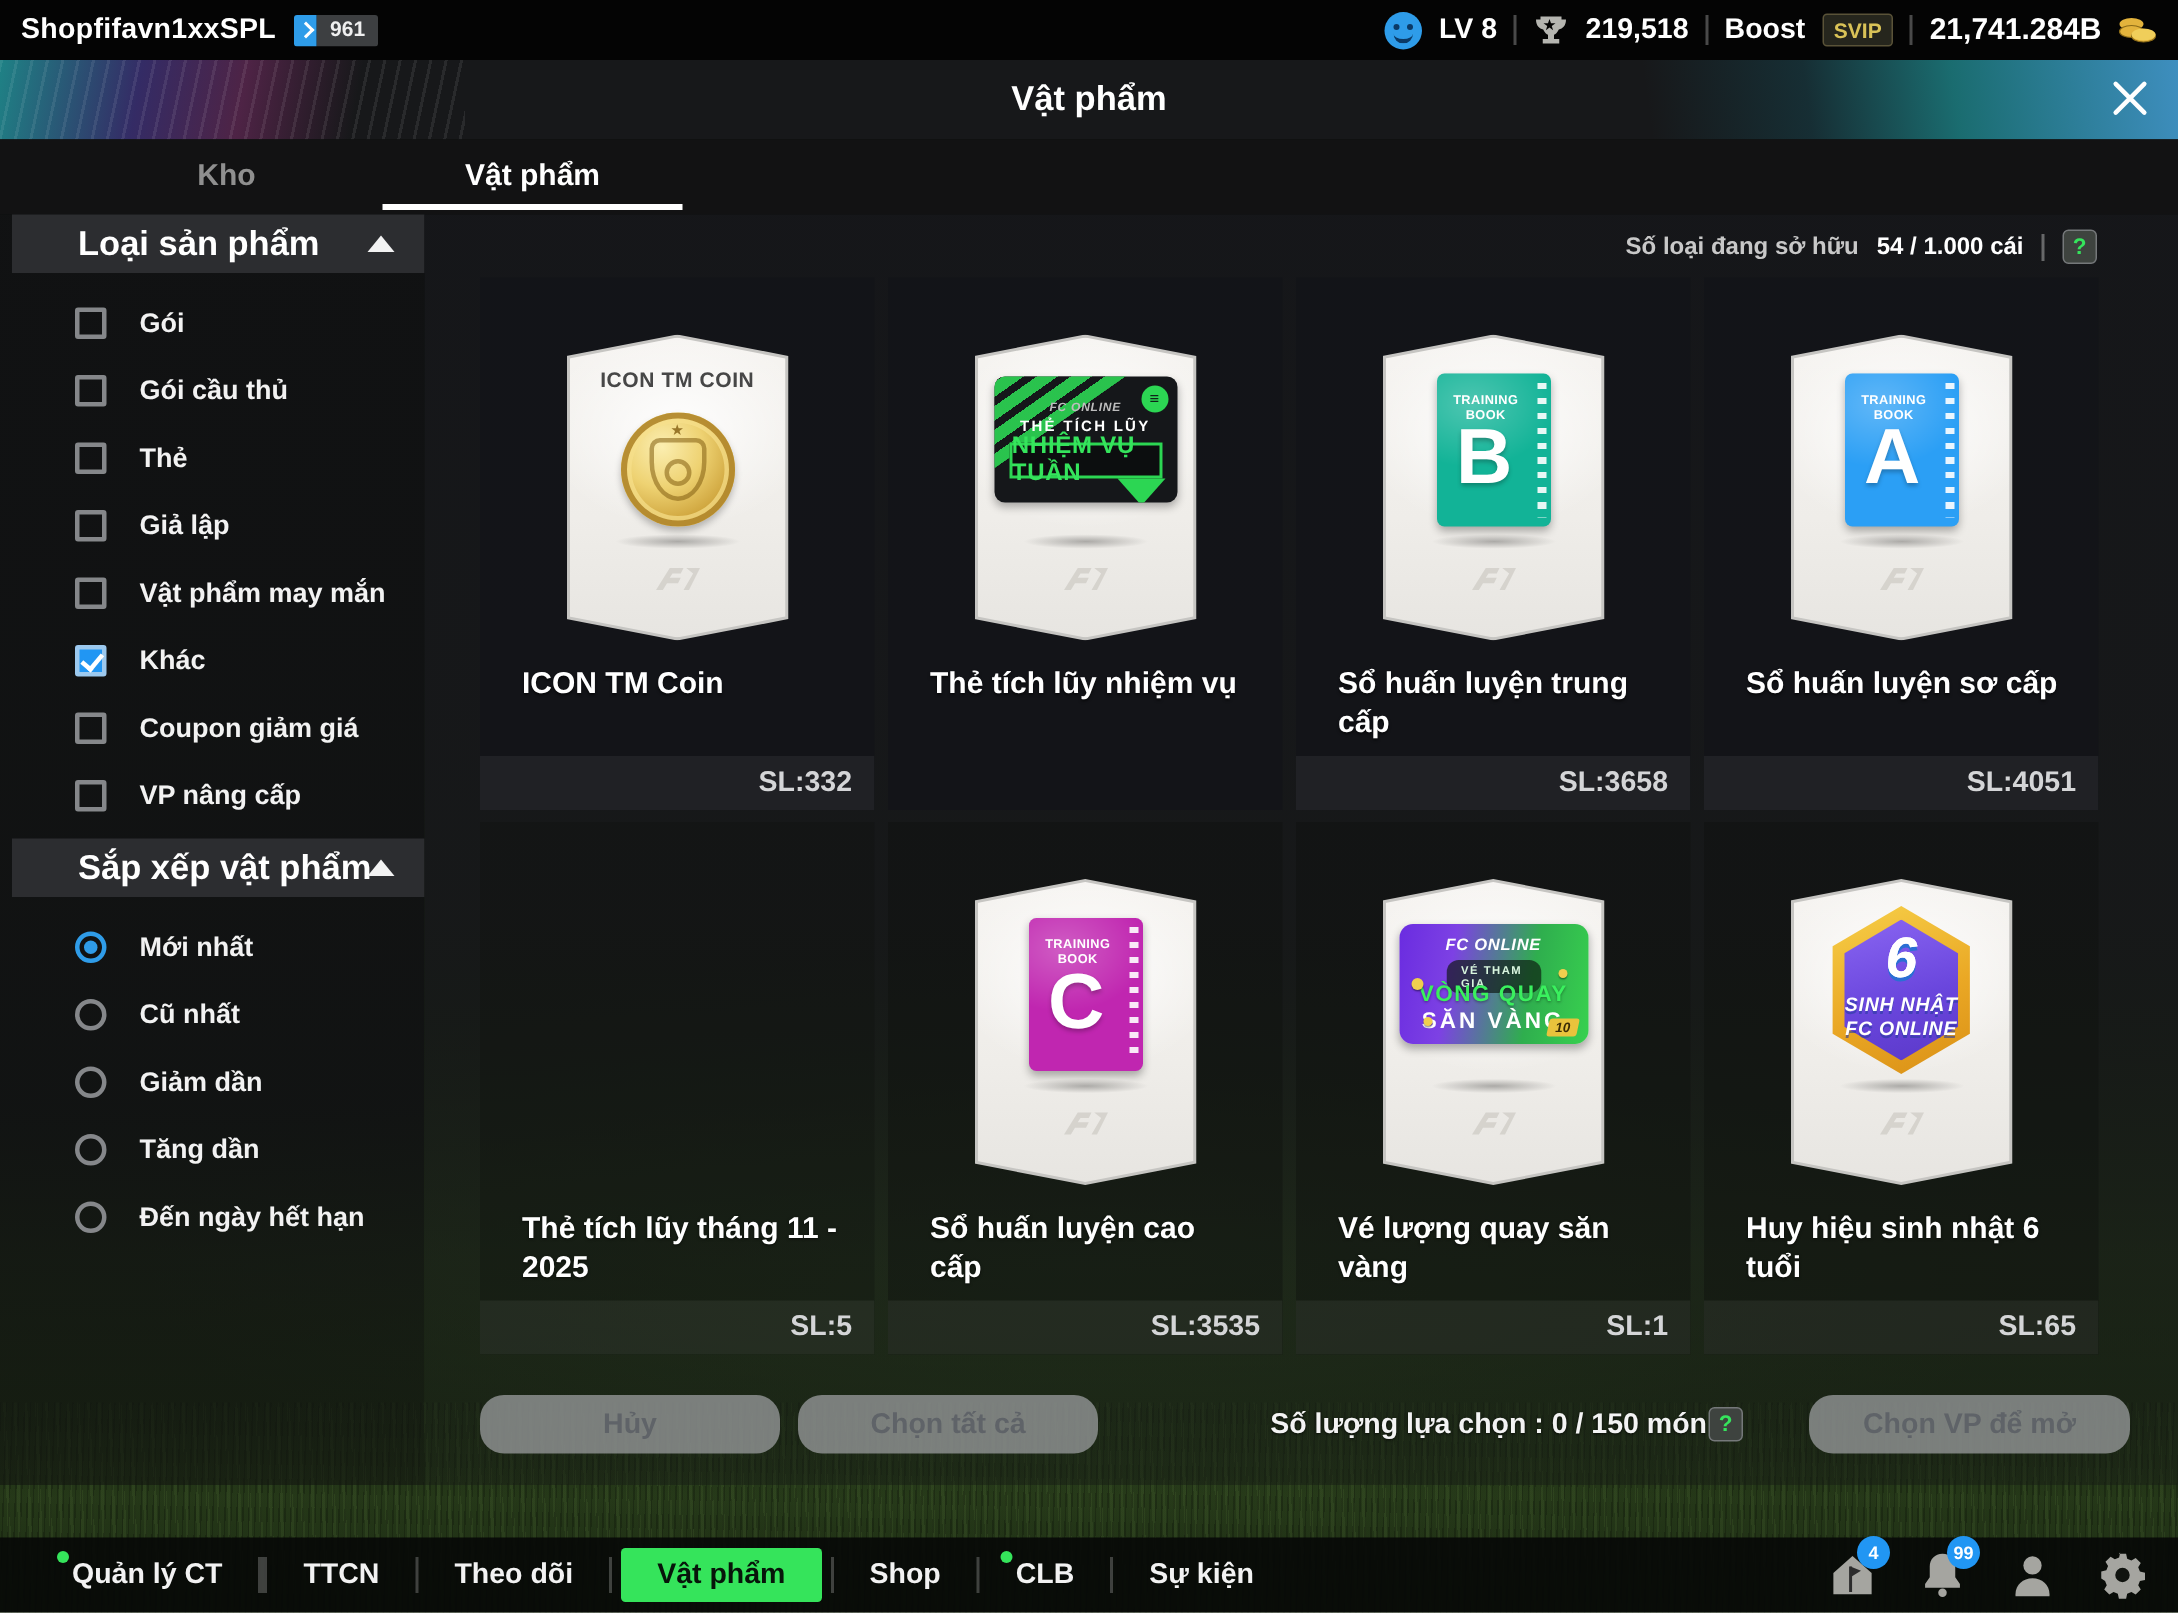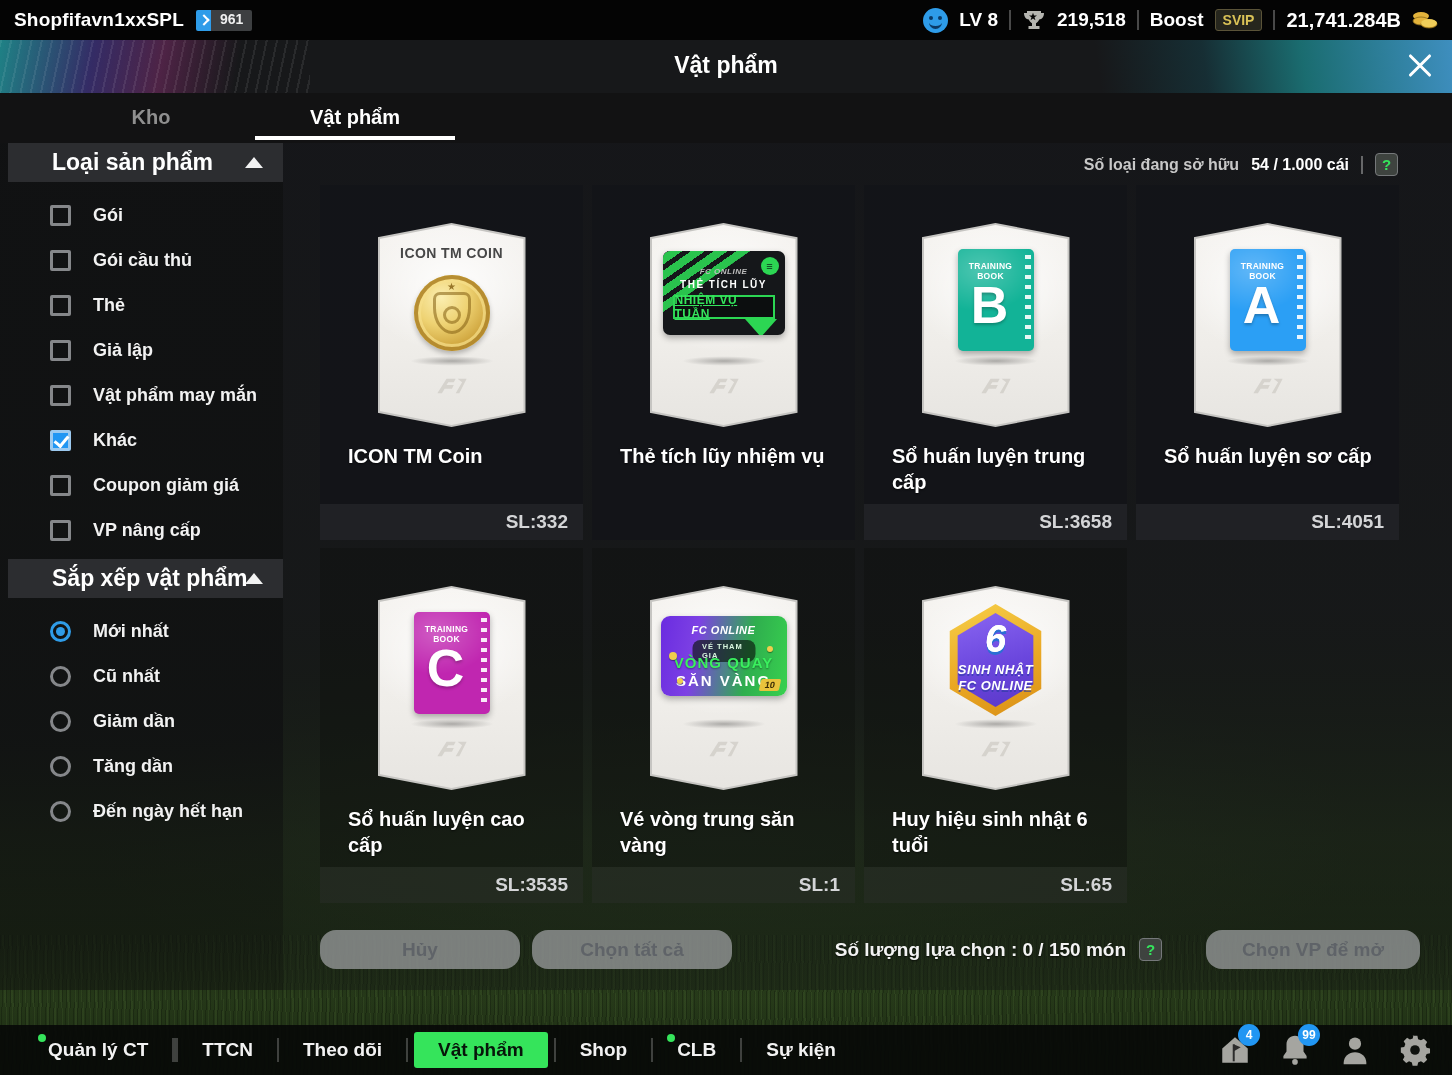--- a/index.html
+++ b/index.html
@@ -132,21 +132,21 @@
   .week-card { position:absolute; left:50%; transform:translateX(-50%); top:28px; width:122px; height:84px;
     background:#15171a; border-radius:7px; overflow:hidden; box-shadow:0 3px 6px rgba(0,0,0,0.3); }
   .week-stripe { position:absolute; left:-30px; top:-34px; width:110px; height:70px; transform:rotate(-35deg);
     background:repeating-linear-gradient(0deg,#2cd653 0 8px, #15171a 8px 13px); opacity:0.9; }
   .week-brand { position:absolute; left:0; right:0; top:16px; text-align:center; font-size:8px; font-weight:bold;
     font-style:italic; color:#bdbdbd; letter-spacing:0.5px; }
   .week-l1 { position:absolute; left:0; right:0; top:28px; text-align:center; font-size:10px; font-weight:bold;
     color:#fff; letter-spacing:1.5px; }
   .week-box { position:absolute; left:10px; right:10px; top:44px; height:24px; border:2px solid #2cd653; background:#0c0e0f;
     display:flex; align-items:center; justify-content:center; }
-  .week-l2 { font-size:12px; font-weight:bold; color:#35e45c; letter-spacing:0.5px;text-decoration:underline; }
+  .week-l2 { font-size:16px; font-weight:bold; color:#35e45c; letter-spacing:0.5px; }
   .week-circ { position:absolute; right:6px; top:6px; width:18px; height:18px; border-radius:50%; background:#2cd653;
     color:#10231a; font-size:11px; font-weight:bold; text-align:center; line-height:18px; }
   .week-tri { position:absolute; right:8px; bottom:-2px; width:0; height:0;
     border-left:16px solid transparent; border-right:16px solid transparent; border-bottom:18px solid #2cd653;
     transform:rotate(180deg); }
 
   
   .book { position:absolute; left:50%; transform:translateX(-50%); top:26px; width:76px; height:102px; border-radius:5px;
     overflow:hidden; box-shadow:0 3px 6px rgba(0,0,0,0.3); }
   .book::before { content:""; position:absolute; inset:0;
@@ -187,21 +187,21 @@
     font-style:italic; text-shadow:0 0 0 #fff, 0 3px 0 #2b6fd4; }
   .bb-l1 { position:absolute; left:0; right:0; top:58px; text-align:center; font-size:13px; font-weight:bold; color:#fff;
     font-style:italic; letter-spacing:0.5px; text-shadow:0 2px 0 rgba(40,60,160,0.6); }
   .bb-l2 { position:absolute; left:0; right:0; top:74px; text-align:center; font-size:13px; font-weight:bold; color:#fff;
     font-style:italic; letter-spacing:0.5px; text-shadow:0 2px 0 rgba(40,60,160,0.6); }
 
   
   .action-row { position:absolute; left:283px; top:930px; width:1169px; height:40px; }
   .pill-btn { position:absolute; height:39px; border-radius:16px; background:rgba(150,152,154,0.78);
     display:flex; align-items:center; justify-content:center; font-size:19px; font-weight:bold; color:#5f6368; cursor:pointer; }
-  .sel-info { position:absolute; right:290px; top:8px; display:flex; align-items:center; gap:13px; }
+  .sel-info { position:absolute; right:290px; top:8px; display:flex; align-items:center; gap:1px; }
   .sel-text { font-size:19px; font-weight:bold; color:#f3f3f3; text-shadow:0 1px 2px rgba(0,0,0,0.7); }
 
   
   .navbar { position:absolute; left:0; top:1025px; width:1452px; height:50px; background:rgba(8,10,8,0.93);
     display:flex; align-items:center; padding-left:24px;text-align:right; }
   .nav-item { position:relative; font-size:19px; font-weight:bold; color:#f2f2f2; padding:7px 24px; white-space:nowrap;
     cursor:pointer; border-radius:3px; }
   .nav-item .dot { position:absolute; left:14px; top:2px; width:8px; height:8px; border-radius:50%; }
   .nav-item.active { color:#07150a; margin:0 6px; }
   .nav-div { width:2px; height:24px; background:rgba(255,255,255,0.22); }
@@ -408,20 +408,26 @@
             <path d="M4 20 L14 4 H24 L22 8 H16 L14 11 H22 L20 15 H12 L9 20 Z" fill="#cfccc6"></path>
             <path d="M26 4 H36 L28 20 H24 L31 8 Z" fill="#cfccc6"></path>
           </svg>
       </div>
       <div class="cell-name">Sổ huấn luyện sơ cấp</div>
       <div class="cell-footer">
           <span class="cell-qty">SL:4051</span>
         </div>
     </div>
 
+    <div class="cell r2 empty-art">
+      <div class="cell-name">Thẻ tích lũy tháng 11 - 2025</div>
+      <div class="cell-footer">
+          <span class="cell-qty">SL:5</span>
+        </div>
+    </div>
 
     <div class="cell r2">
       <div class="wcard">
           <div class="wcard-face"></div>
         <div class="art-shadow"></div>
         <div class="book" style="background-color: rgb(192, 38, 176);">
           <div class="book-header">TRAINING BOOK</div>
           <div class="book-letter">C</div>
           <div class="spiral"></div>
         </div>
@@ -448,21 +454,21 @@
           <span class="tk-coin" style="left:8px;top:36px;"></span>
           <span class="tk-coin" style="left:16px;top:62px;width:6px;height:6px;"></span>
           <span class="tk-coin" style="right:14px;top:30px;width:6px;height:6px;"></span>
           <div class="tk-tag">10</div>
         </div>
         <svg class="wm" width="38" height="22" viewBox="0 0 40 24">
             <path d="M4 20 L14 4 H24 L22 8 H16 L14 11 H22 L20 15 H12 L9 20 Z" fill="#cfccc6"></path>
             <path d="M26 4 H36 L28 20 H24 L31 8 Z" fill="#cfccc6"></path>
           </svg>
       </div>
-      <div class="cell-name">Vé vòng trung săn vàng</div>
+      <div class="cell-name">Vé lượng quay săn vàng</div>
       <div class="cell-footer">
           <span class="cell-qty">SL:1</span>
         </div>
     </div>
 
     <div class="cell r2">
       <div class="wcard">
           <div class="wcard-face"></div>
         <div class="art-shadow"></div>
         <div class="bbadge">

